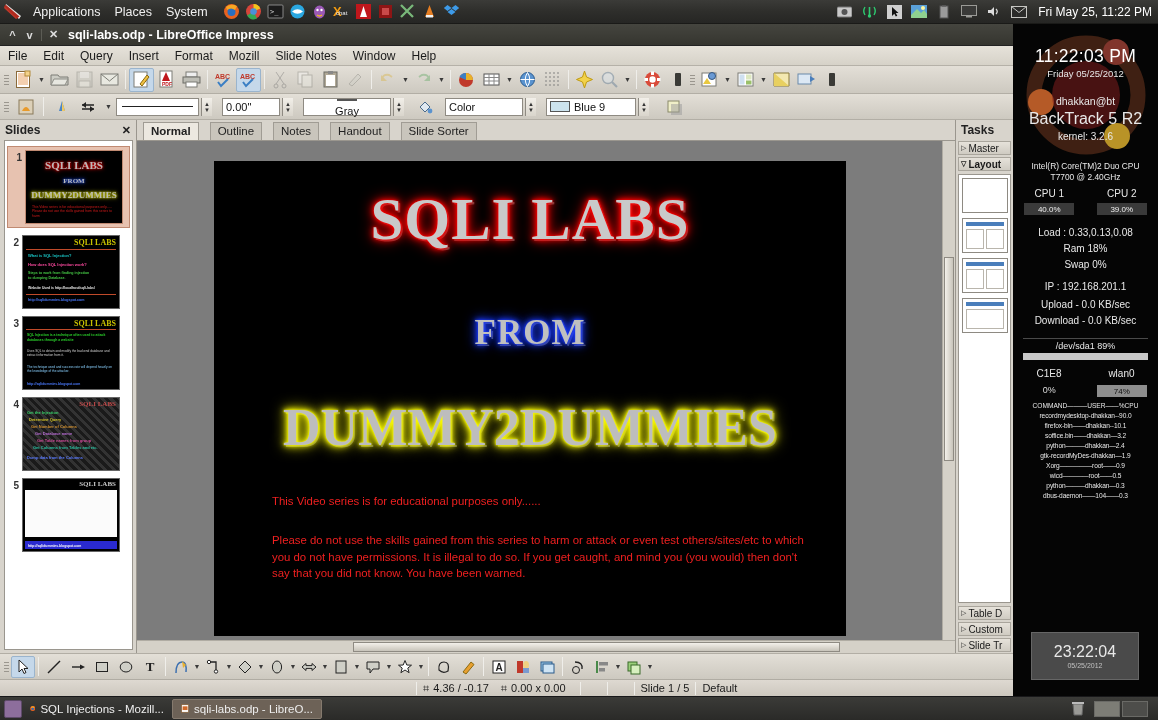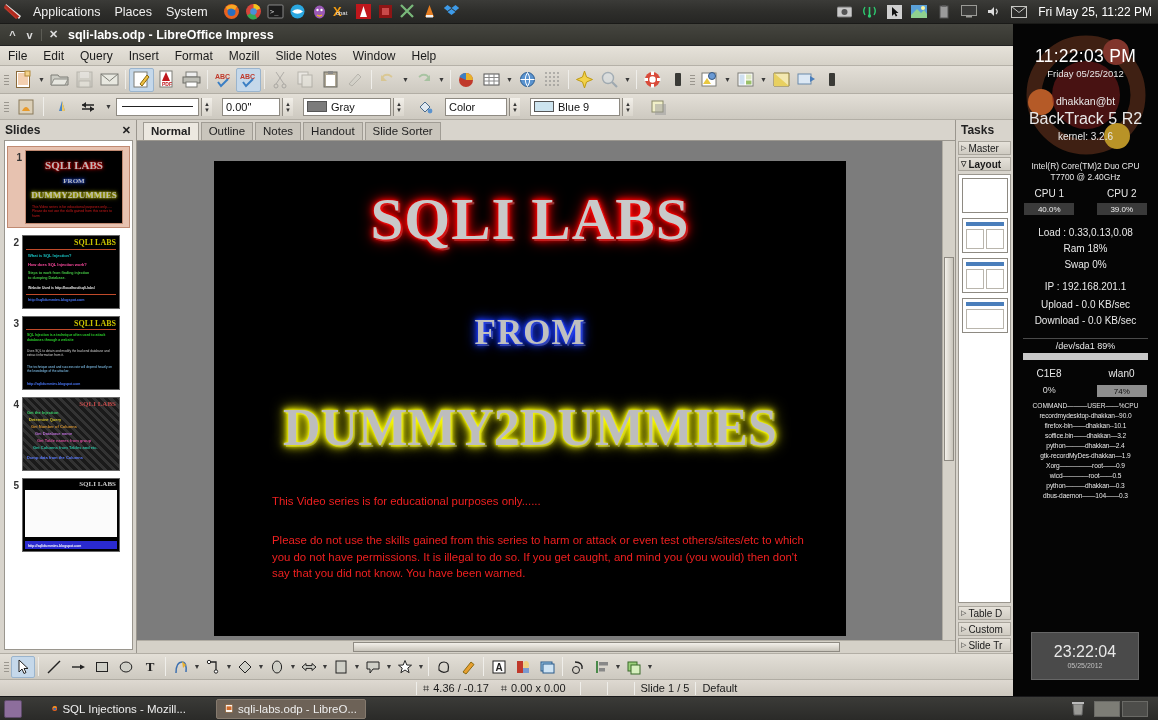--- a/index.html
+++ b/index.html
@@ -84,21 +84,21 @@
   .slides-list { flex:1; background:#fff; margin:0 3px 3px 4px; border:1px solid #9a968e;
                  overflow:hidden; position:relative; }
   .slide-item { display:flex; align-items:flex-start; padding:5px 3px 2px 3px; gap:3px; }
   .slide-num { font-size:10px; font-weight:bold; color:#333; width:11px; text-align:right; padding-top:2px;}
   .thumb { width:98px; height:74px; background:#000; border:1px solid #666; position:relative; overflow:hidden; }
   .slide-item.sel .thumb { border:1px solid #c08a72; }
   .slide-item.sel { background:#e7c2b0; margin:5px 2px 2px 2px; padding:3px; border:1px solid #c08a72;}
 
   
   .editor { flex:1; display:flex; flex-direction:column; min-width:0; background:#d8d4cc; }
-  .tabsrow { height:21px; display:flex; align-items:flex-end; padding-left:6px; gap:2px;
+  .tabsrow { height:21px; display:flex; align-items:flex-end; padding-left:6px; gap:11px;
              border-bottom:1px solid #9a968e; }
   .vtab { font-size:11.5px; padding:2px 7px 3px 7px; background:#c9c5bc; border:1px solid #a09c94;
           border-bottom:none; color:#222; }
   .vtab.active { background:#ece8e0; font-weight:bold; }
   .canvas-wrap { flex:1; background:#7c7c7c; position:relative; overflow:hidden; }
   .slide-canvas { position:absolute; left:77px; top:20px; width:632px; height:475px; background:#000; }
 
   .ttl1 { position:absolute; width:100%; text-align:center; top:24px;
           font-family:"Liberation Serif", serif; font-weight:bold; font-size:59px;
           color:#c9c9c9; letter-spacing:1px;
@@ -171,21 +171,21 @@
 
   .dig-clock { position:absolute; left:18px; bottom:16px; width:108px; height:48px;
                background:#4a4a4a; border:1px solid #666; display:flex; flex-direction:column;
                align-items:center; justify-content:center; }
   .dig-clock .t { font-size:16px; color:#e8e8e8; font-family:"Liberation Sans",sans-serif; }
   .dig-clock .d { font-size:7px; color:#c0c0c0; margin-top:1px; }
 
   
   .bottom-bar { position:absolute; bottom:0; left:0; width:1158px; height:24px;
                 background:linear-gradient(to bottom,#3b3b38,#2a2a28);
-                border-top:1px solid #18181a; display:flex; align-items:center; gap:22px;
+                border-top:1px solid #18181a; display:flex; align-items:center; gap:0;
                 padding:0 4px; color:#eee; font-size:11.5px; }
   .showdesk { width:18px; height:18px; background:#8d6e9c; border:1px solid #5e4a69; border-radius:2px; }
   .task-btn { height:20px; display:flex; align-items:center; gap:5px; padding:0 8px;
               border-radius:2px; max-width:150px; overflow:hidden; white-space:nowrap; }
   .task-btn.act { background:#6d6257; border:1px solid #857a6e; }
   .task-btn.idle { background:transparent; }
   .bb-right { margin-left:auto; display:flex; align-items:center; gap:6px; padding-right:6px; }
   .trashic { width:18px; height:18px; }
   .wsw { display:flex; gap:2px; }
   .wsbox { width:26px; height:16px; background:#4d4d4a; border:1px solid #6a6a66; }
@@ -614,37 +614,37 @@
         <span>▲</span>
         <span>▼</span>
       </div>
     <div style="width:6px;"></div>
     <div class="fld" style="width:58px;">0.00"</div>
     <div class="spin">
         <span>▲</span>
         <span>▼</span>
       </div>
     <div style="width:6px;"></div>
-    <div class="fld" style="width:88px;gap:4px;">
+    <div class="fld" style="width:88px;gap:4px;flex-direction:column;">
       <span style="width:20px;height:11px;background:#7b7b7b;border:1px solid #555;display:inline-block;"></span>
       <span>Gray</span>
     </div>
     <div class="spin">
         <span>▲</span>
         <span>▼</span>
       </div>
     <div style="width:4px;"></div>
     <div class="tbtn">
         <svg width="18" height="18" viewBox="0 0 18 18">
           <path d="M4 9 L9 4 L14 9 L9 14 Z" fill="#dfe8f0" stroke="#4a6a8a"></path>
           <circle cx="14" cy="13" r="2.4" fill="#5a93cf"></circle>
         </svg>
       </div>
     <div style="width:4px;"></div>
-    <div class="fld" style="width:62px;">Color</div>
+    <div class="fld" style="width:78px;">Color</div>
     <div class="spin">
         <span>▲</span>
         <span>▼</span>
       </div>
     <div style="width:6px;"></div>
     <div class="fld" style="width:90px;gap:4px;">
       <span style="width:20px;height:11px;background:#cde4ef;border:1px solid #555;display:inline-block;"></span>
       <span>Blue 9</span>
     </div>
     <div class="spin">

